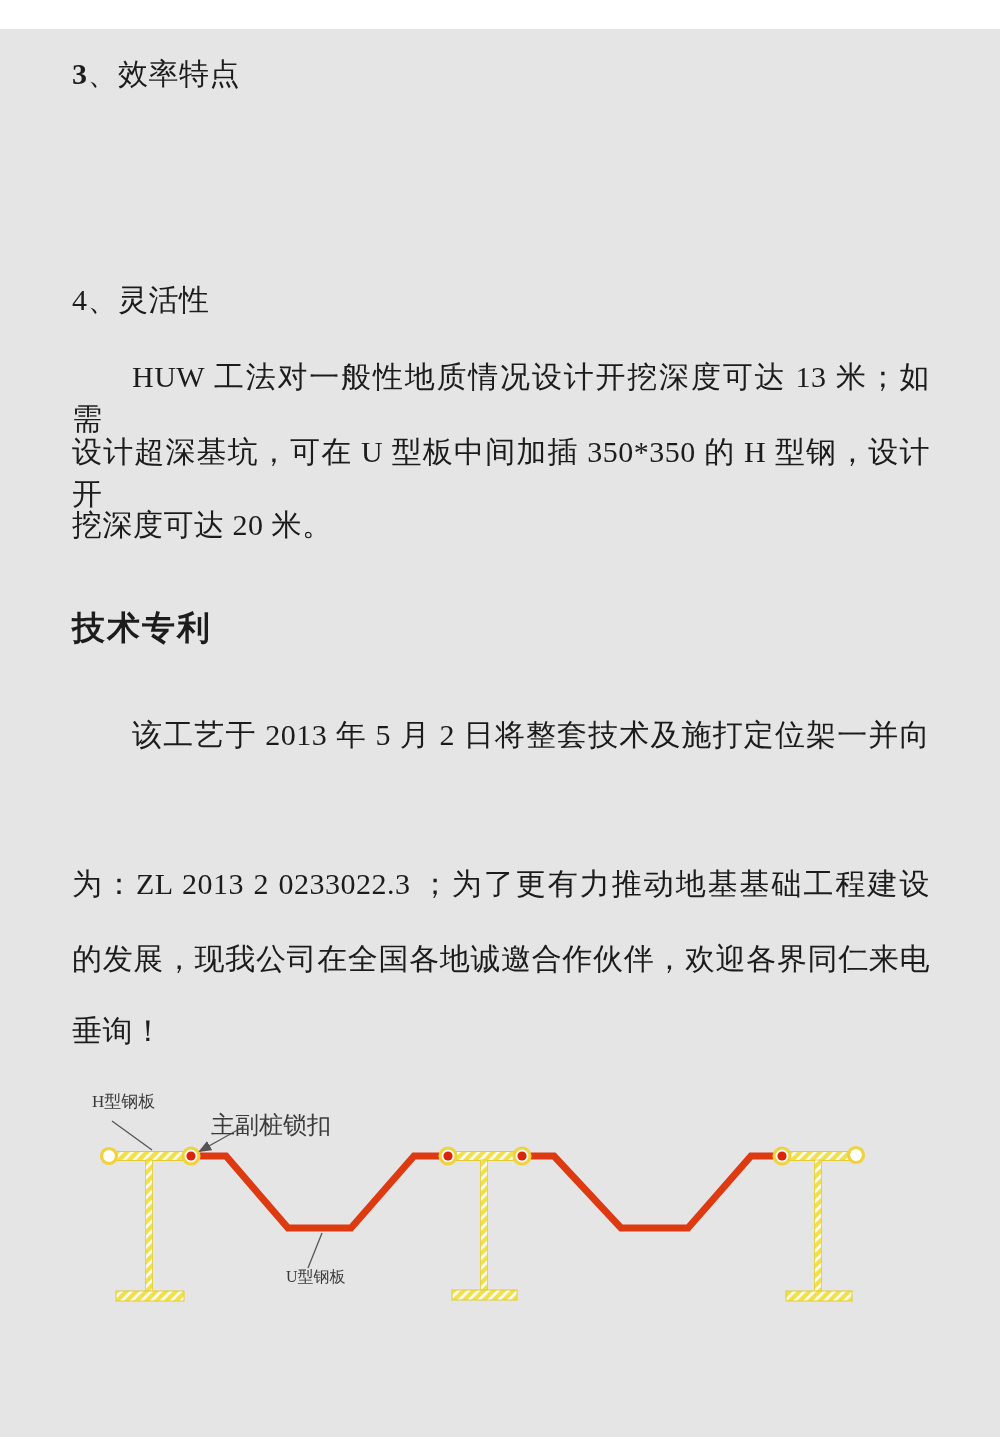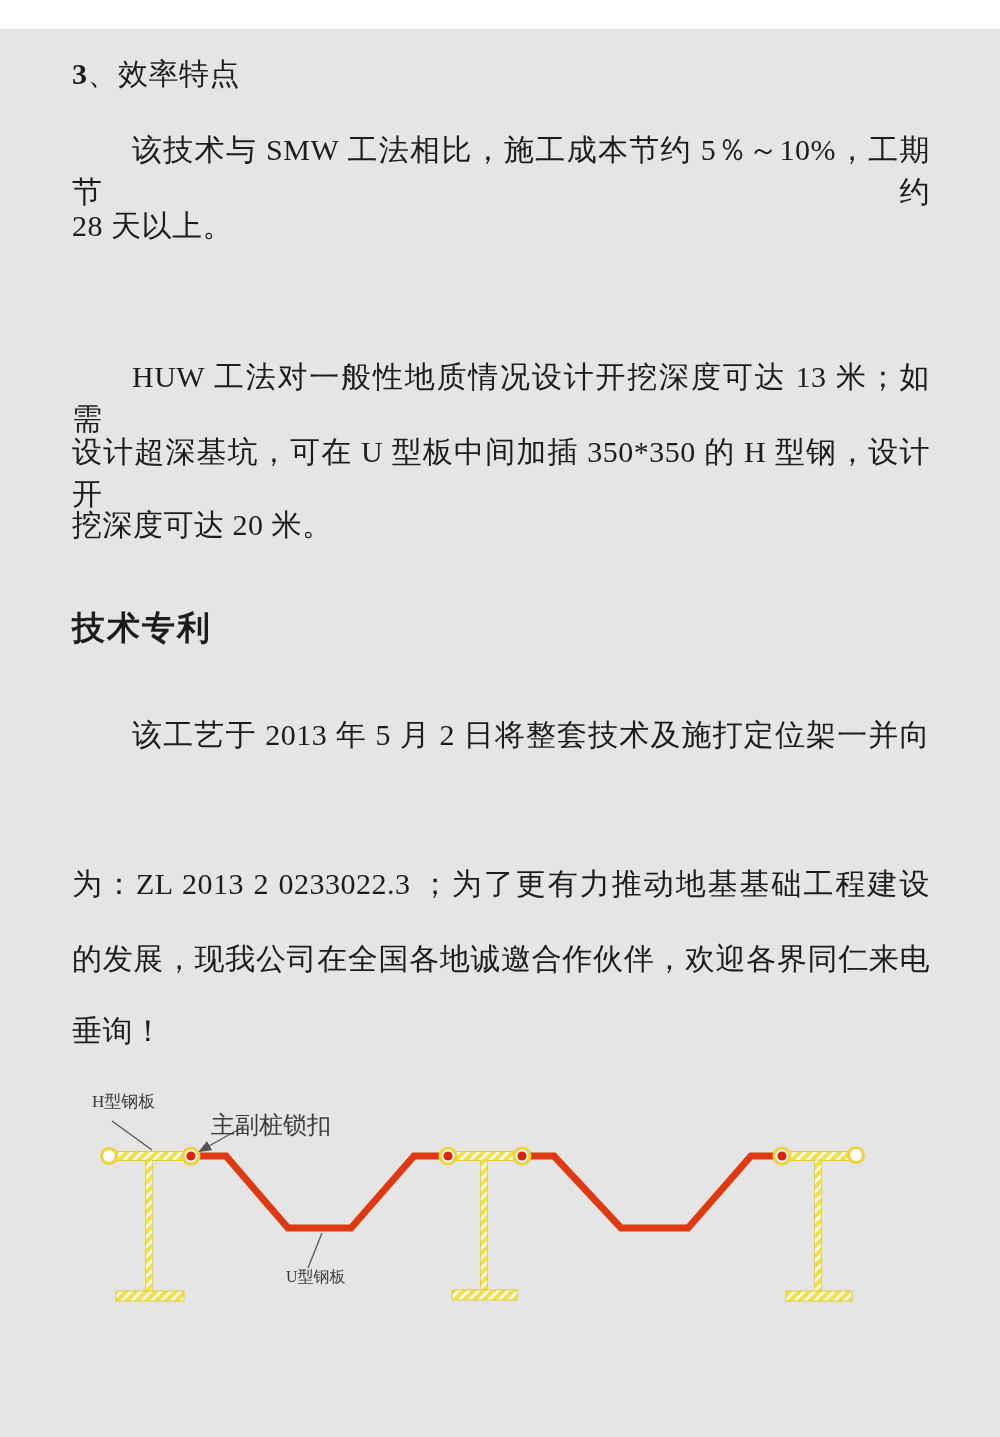--- a/index.html
+++ b/index.html
@@ -42,23 +42,22 @@
     white-space:nowrap;
   }
 </style>
 </head>
 <body>
 
 <div id="page">
 
   <div class="line" style="top:24px"><span class="bold-num">3</span><span>、效率特点</span></div>
 
-  <div class="line fill ind" style="top:100px">该技术与 SMW 工法相比，施工成本节约 5％～10%，工期节约</div>
-  <div class="line" style="top:176px">28 天以上。</div>
 
+  <div class="line" style="top:250px">4、灵活性</div>
 
   <div class="line fill ind" style="top:327px">HUW 工法对一般性地质情况设计开挖深度可达 13 米；如需</div>
   <div class="line fill" style="top:402px">设计超深基坑，可在 U 型板中间加插 350*350 的 H 型钢，设计开</div>
   <div class="line" style="top:475px">挖深度可达 20 米。</div>
 
   <div class="line h-bold" style="top:578px">技术专利</div>
 
   <div class="line fill ind" style="top:685px">该工艺于 2013 年 5 月 2 日将整套技术及施打定位架一并向</div>
   <div class="line fill" style="top:834px">为：ZL 2013 2 0233022.3 ；为了更有力推动地基基础工程建设</div>
   <div class="line" style="top:981px">垂询！</div>

